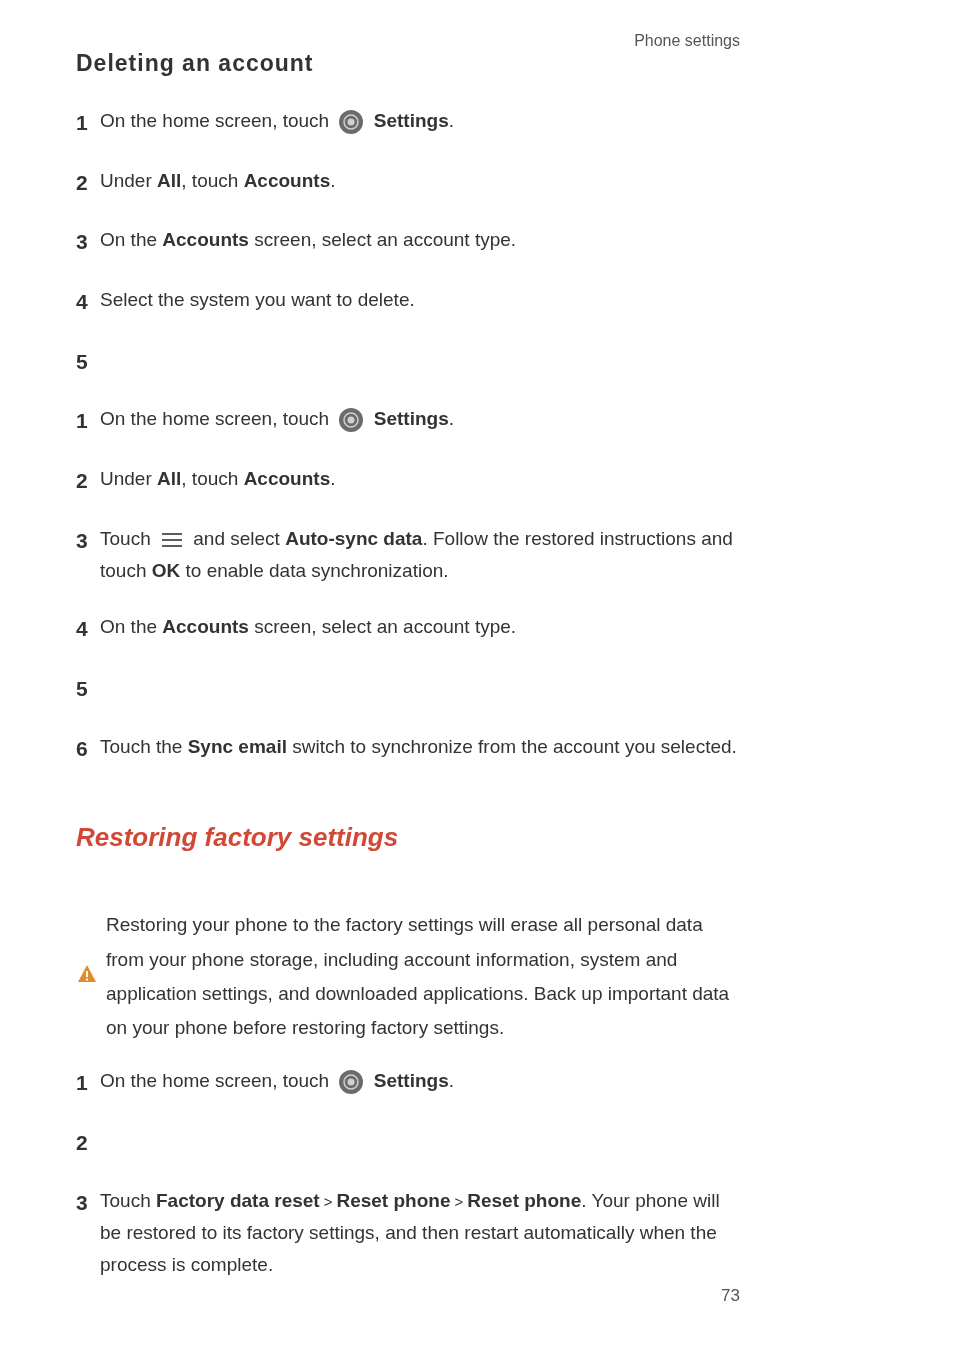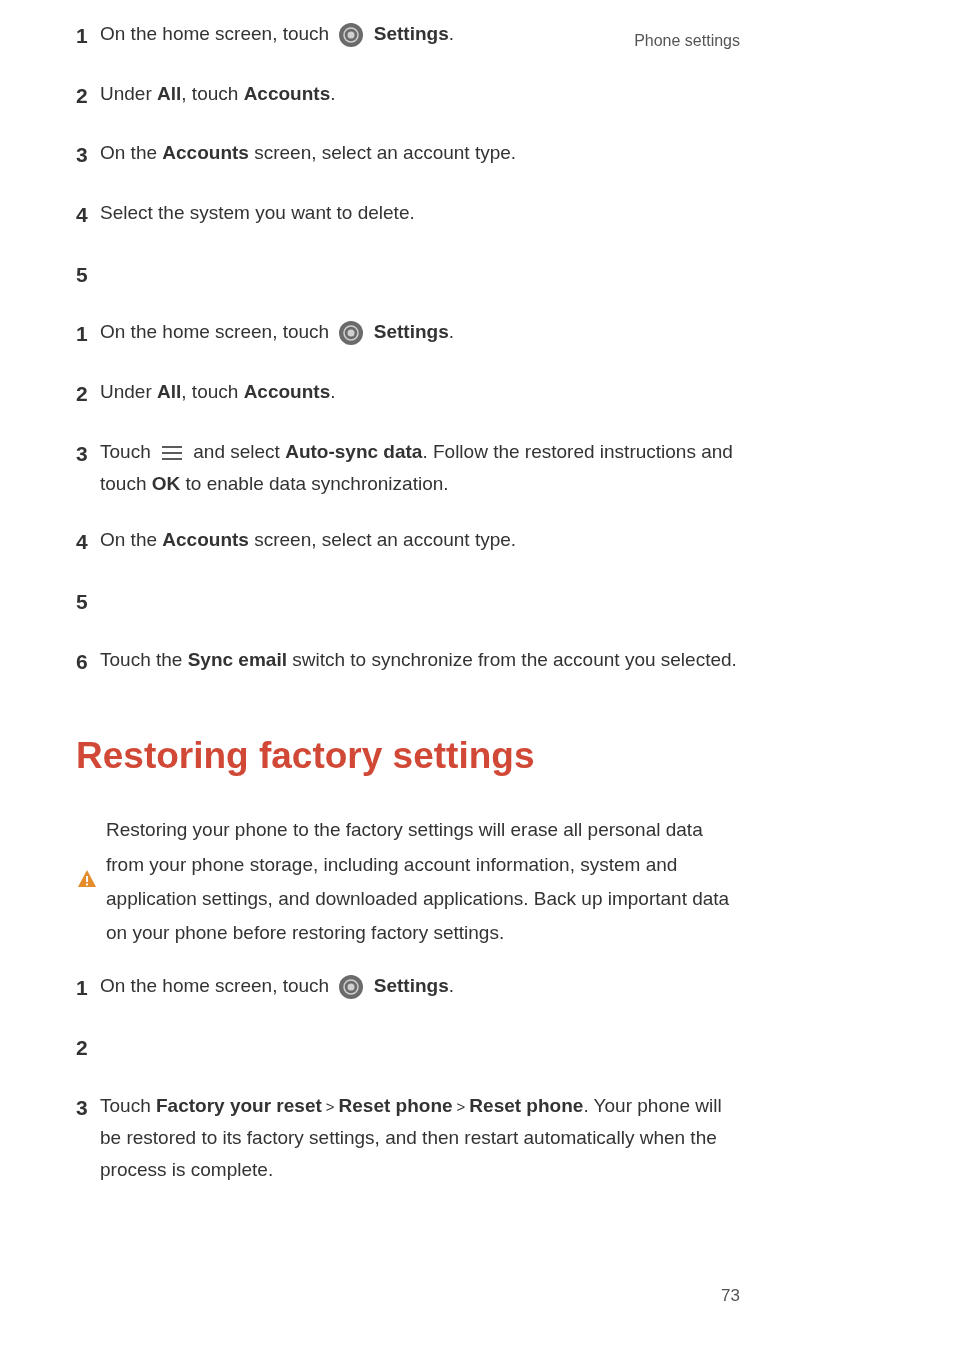--- a/index.html
+++ b/index.html
@@ -1,41 +1,42 @@
 <!DOCTYPE html>
 <html><head>
 <meta charset="utf-8">
 <style>
   * { margin: 0; padding: 0; box-sizing: border-box; }
   html, body { width: 954px; height: 1352px; background: #fff; font-family: "Segoe UI", Arial, sans-serif; color: #333; }
   .page { position: relative; width: 816px; height: 1352px; padding: 18px 76px 0 76px; }
   .header-right { position: absolute; top: 32px; right: 76px; font-size: 16px; color: #555; }
   .h3 { font-size: 23px; font-weight: 700; color: #333; letter-spacing: 1px; margin-top: 30px; margin-bottom: 28px; }
   .h3.first { margin-top: 32px; }
-  .h2 { font-size: 37px; font-weight: 700; color: #d14836; margin-top: 56px; margin-bottom: 36px; }
+  .h2 { font-size: 26px; font-weight: 700; color: #d14836; margin-top: 56px; margin-bottom: 55px; font-style: italic; }
   .steps { list-style: none; }
   .step { display: flex; align-items: flex-start; margin-bottom: 24px; font-size: 19px; line-height: 1.7; color: #333; }
   .step-num { font-weight: 700; font-size: 21px; width: 24px; flex-shrink: 0; }
   .step-body { flex: 1; }
   .bold { font-weight: 700; }
   .icon-wrap { display: inline-flex; vertical-align: middle; margin: 0 4px; }
   .settings-svg { width: 26px; height: 26px; }
   .menu-svg { width: 24px; height: 18px; }
   .warn-row { display: flex; align-items: center; margin-bottom: 20px; font-size: 19px; line-height: 1.8; color: #333; }
   .warn-icon { width: 24px; flex-shrink: 0; margin-right: 6px; margin-top: 4px; }
   .warn-body { flex: 1; }
   .pagenum { position: absolute; bottom: 46px; right: 76px; font-size: 17px; color: #555; }
   .gt { margin: 0 4px; font-size: 15px; }
 </style>
 </head>
 <body>
 
 <div class="page">
   <div class="header-right">Phone settings</div>
 
+  <div class="h3 first">Deleting an account</div>
   <ol class="steps">
     <li class="step">
       <span class="step-num">1</span>
       <span class="step-body">
         <span>On the home screen, touch </span>
         <span class="icon-wrap">
           <svg class="settings-svg" viewBox="0 0 26 26">
               <circle cx="13" cy="13" r="12" fill="#6b6b6b"></circle>
               <circle cx="13" cy="13" r="7" fill="none" stroke="#d0d0d0" stroke-width="1.5"></circle>
               <circle cx="13" cy="13" r="3.5" fill="#d0d0d0"></circle>
@@ -142,19 +143,19 @@
         </span>
         <span class="bold">Settings</span><span>.</span>
       </span>
     </li>
     <li class="step">
       <span class="step-num">2</span>
     </li>
     <li class="step">
       <span class="step-num">3</span>
       <span class="step-body">
-        <span>Touch </span><span class="bold">Factory your reset</span><span class="gt">&gt;</span><span class="bold">Reset phone</span><span class="gt">&gt;</span><span class="bold">Reset phone</span><span>. Your phone will be restored to its factory settings, and then restart automatically when the process is complete.</span>
+        <span>Touch </span><span class="bold">Factory data reset</span><span class="gt">&gt;</span><span class="bold">Reset phone</span><span class="gt">&gt;</span><span class="bold">Reset phone</span><span>. Your phone will be restored to its factory settings, and then restart automatically when the process is complete.</span>
       </span>
     </li>
   </ol>
 
   <div class="pagenum">73</div>
 </div>
 
 </body></html>

